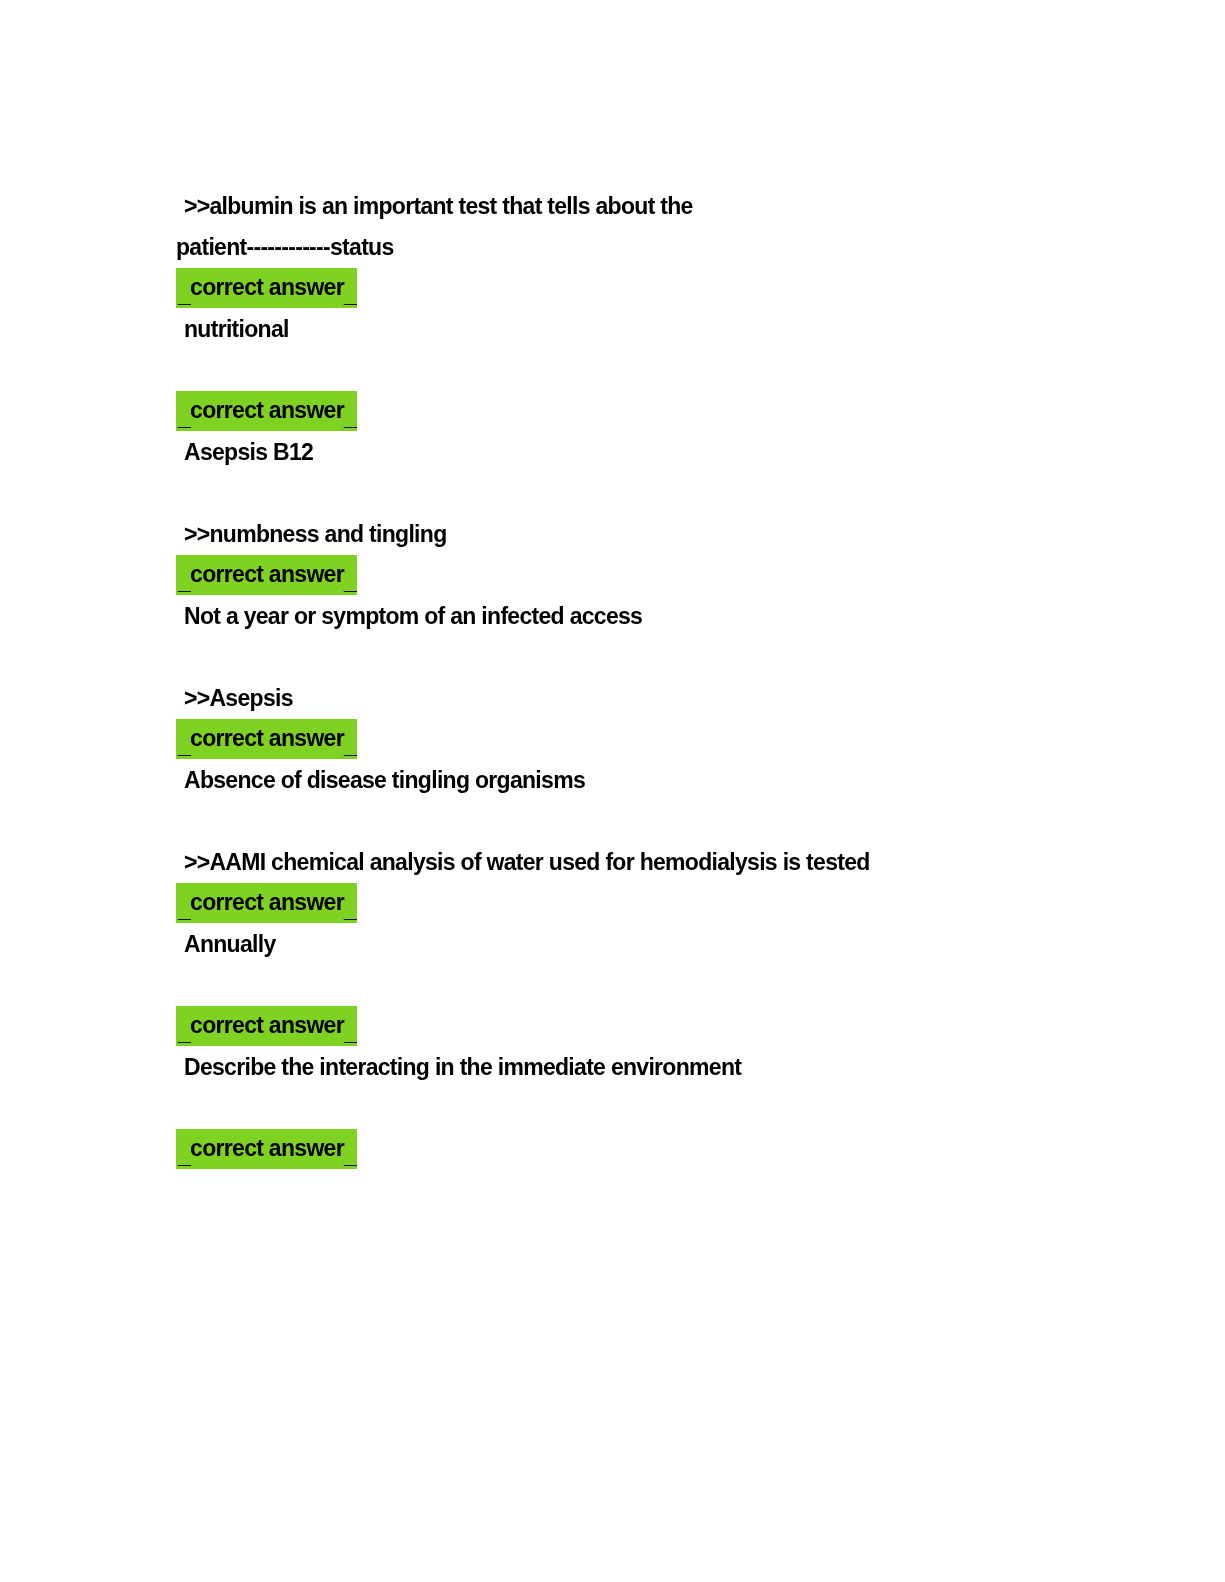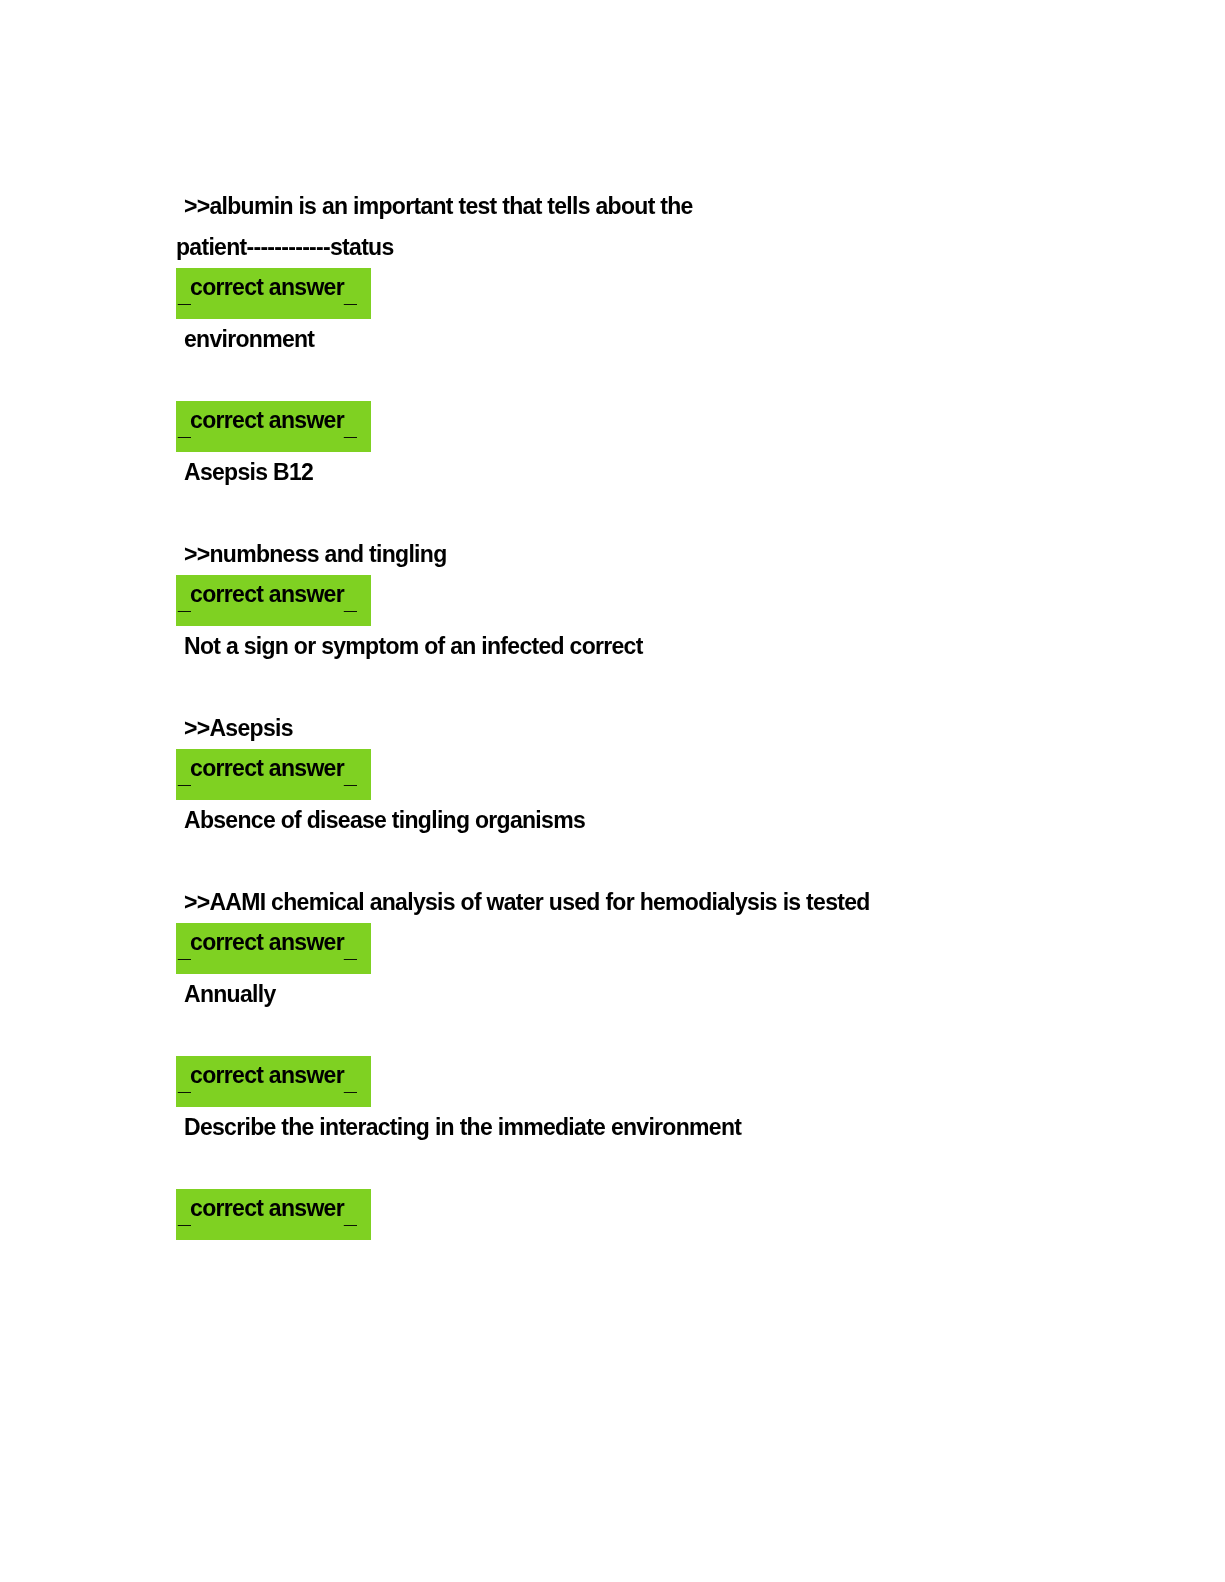--- a/index.html
+++ b/index.html
@@ -35,53 +35,53 @@
   .a {
     text-indent: 8px;
     min-height: 41px;
   }
   .ca-line {
     line-height: 41px;
   }
   .hl {
     display: inline-block;
     background: var(--hl-color, #7fd122);
-    height: 51px;
+    height: 40px;
     line-height: 38px;
-    padding: 0 15px 0 2px;
+    padding: 0 1px 0 2px;
     vertical-align: top;
   }
   
   .u {
     position: relative;
     top: 7px;
   }
 </style>
 </head>
 <body>
 
 <div class="page">
 
   <div id="blocks">
     <section class="block">
       <p class="q">&gt;&gt;albumin is an important test that tells about the
 patient------------status</p>
       <p class="ca-line"><span class="hl"><span class="u">_</span><span>correct answer</span><span class="u">_</span></span></p>
-      <p class="a">environment</p>
+      <p class="a">nutritional</p>
     </section>
 
     <section class="block">
       <p class="ca-line"><span class="hl"><span class="u">_</span><span>correct answer</span><span class="u">_</span></span></p>
       <p class="a">Asepsis B12</p>
     </section>
 
     <section class="block">
       <p class="q">&gt;&gt;numbness and tingling</p>
       <p class="ca-line"><span class="hl"><span class="u">_</span><span>correct answer</span><span class="u">_</span></span></p>
-      <p class="a">Not a sign or symptom of an infected correct</p>
+      <p class="a">Not a year or symptom of an infected access</p>
     </section>
 
     <section class="block">
       <p class="q">&gt;&gt;Asepsis</p>
       <p class="ca-line"><span class="hl"><span class="u">_</span><span>correct answer</span><span class="u">_</span></span></p>
       <p class="a">Absence of disease tingling organisms</p>
     </section>
 
     <section class="block">
       <p class="q">&gt;&gt;AAMI chemical analysis of water used for hemodialysis is tested</p>

